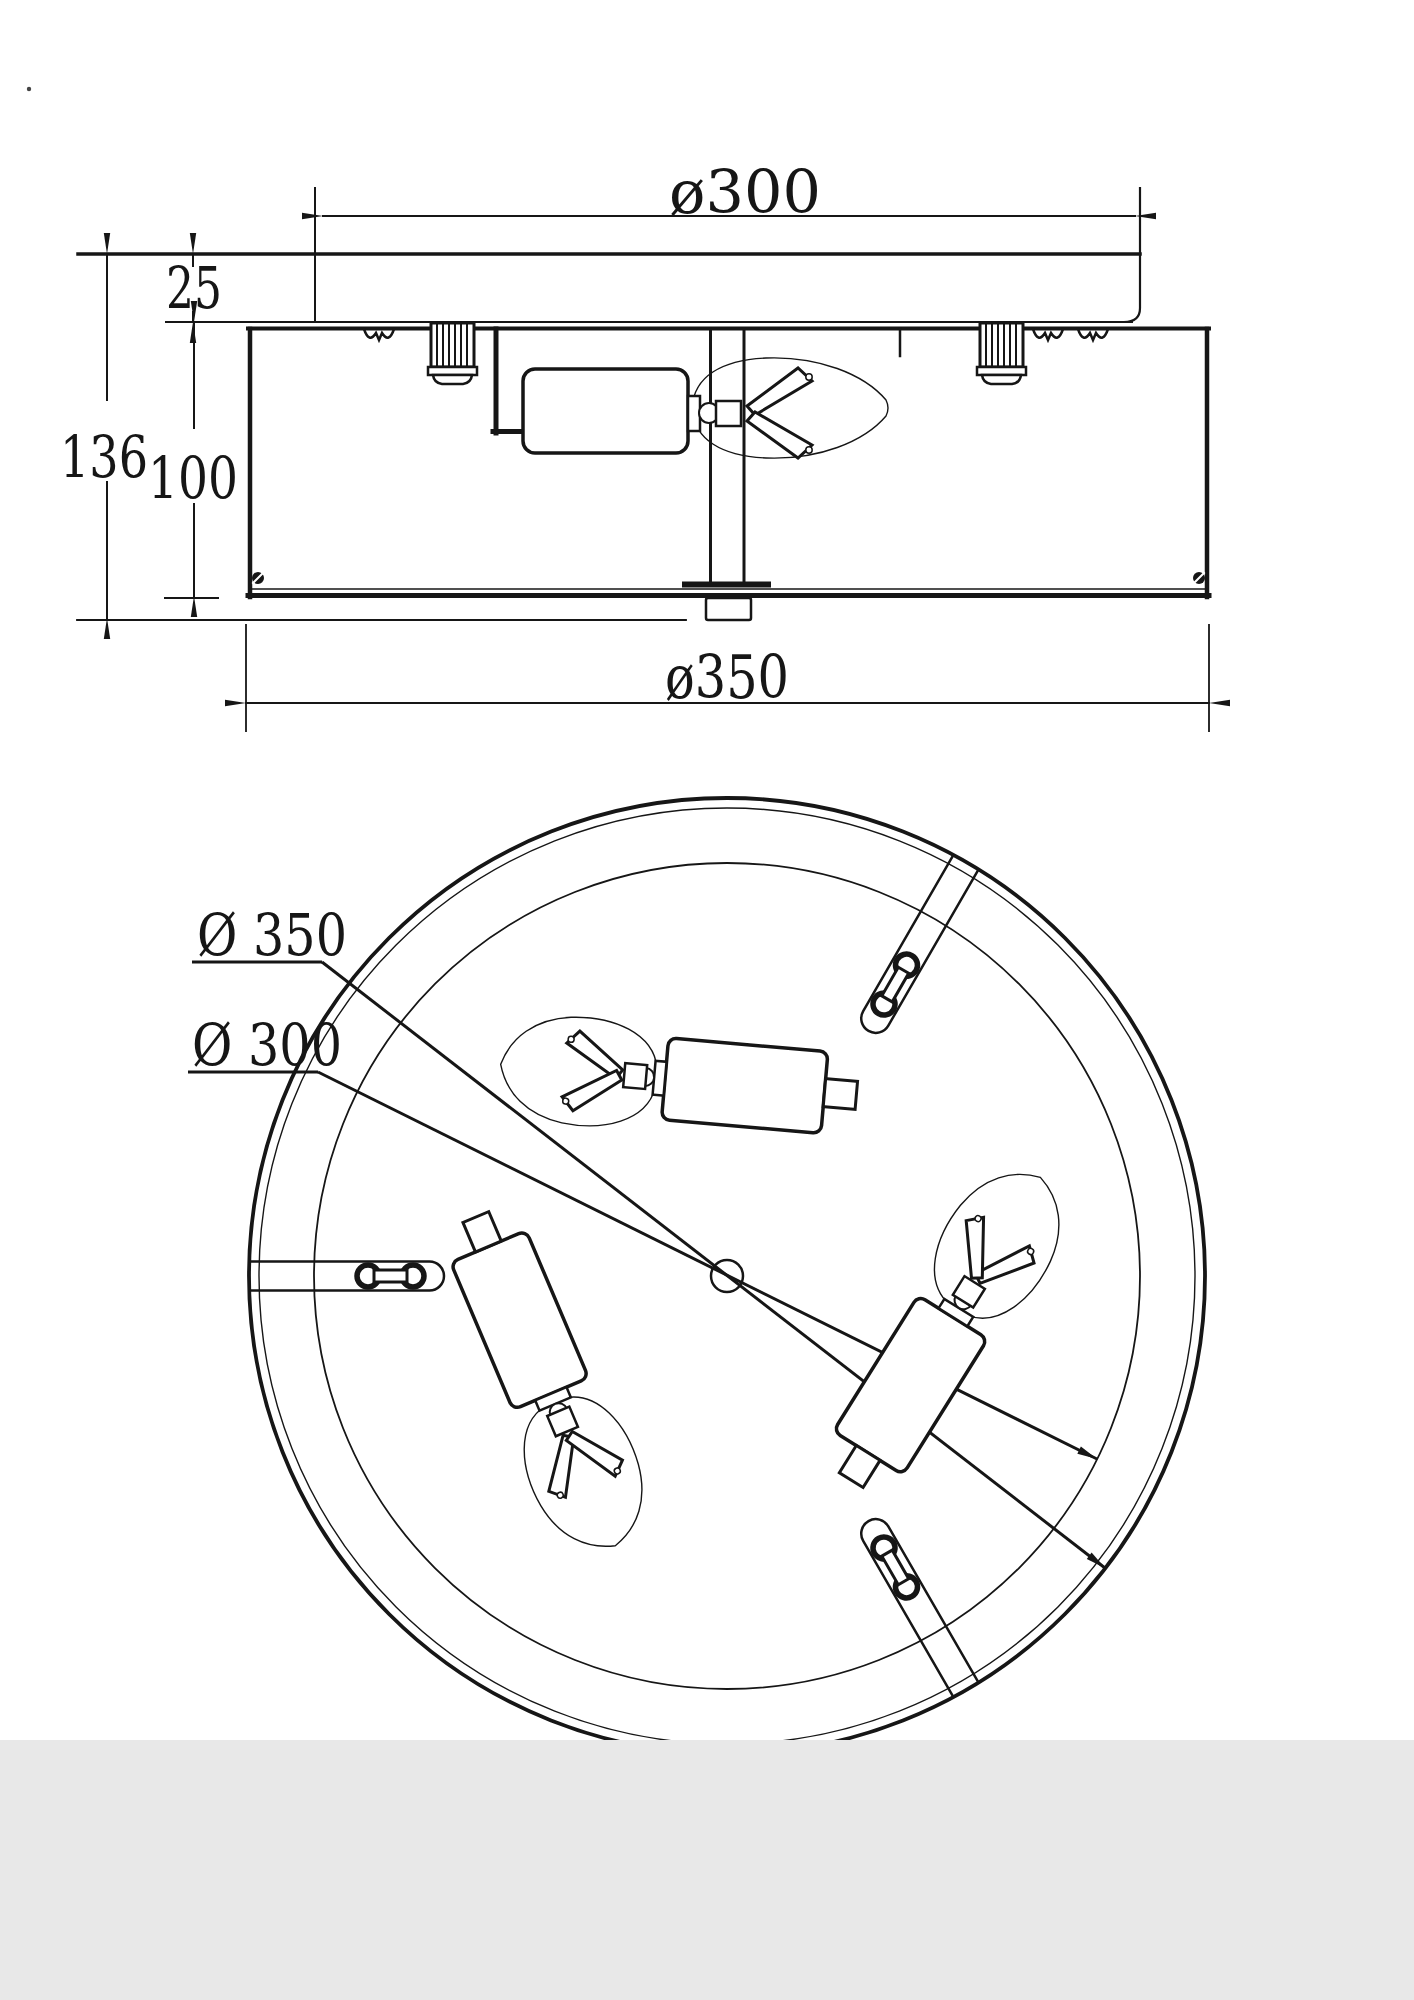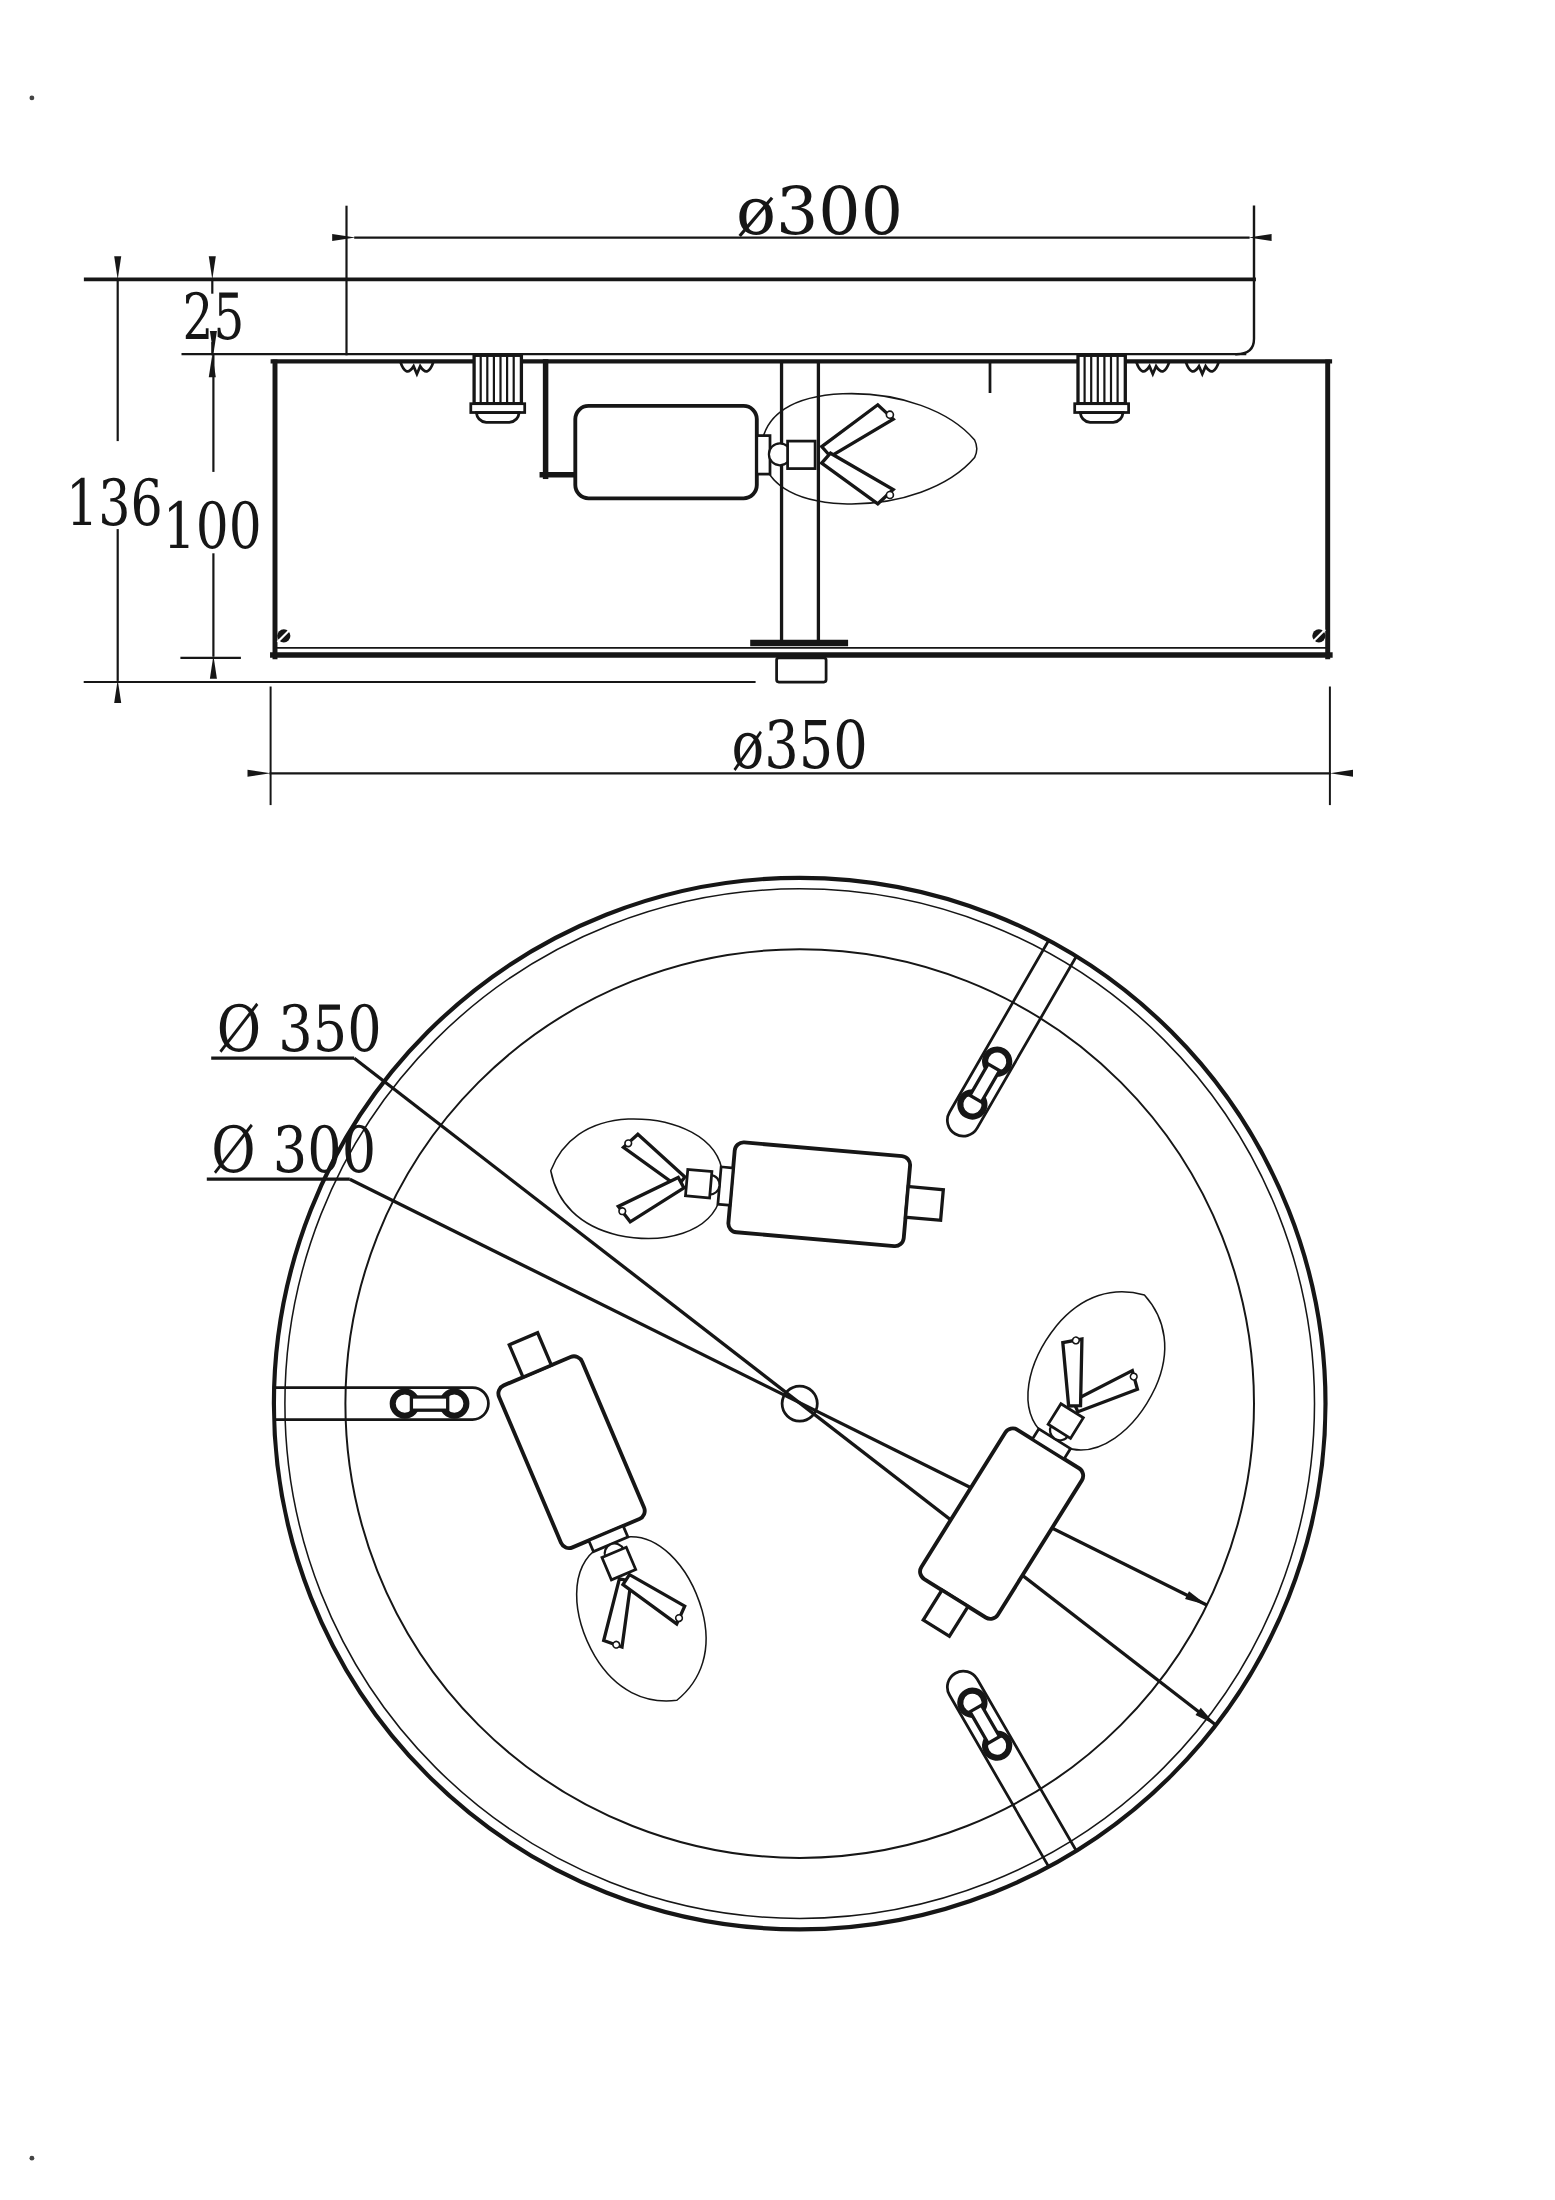--- a/index.html
+++ b/index.html
@@ -1,17 +1,17 @@
 <!DOCTYPE html>
 <html><head>
 <meta charset="utf-8">
 <style>
   html,body{margin:0;padding:0;background:#e8e8e8;}
   .page{
-    width:1414px;height:2000px;position:relative;margin:0 auto;
+    width:1414px;height:1740px;position:relative;margin:0 auto;
     background:#ffffff;overflow:hidden;
     font-family:"DejaVu Serif","Liberation Serif",serif;
   }
   svg{display:block}
   .dim-text{
     font-family:"DejaVu Serif","Liberation Serif",serif;
     fill:#161616;
   }
 </style>
 </head>

